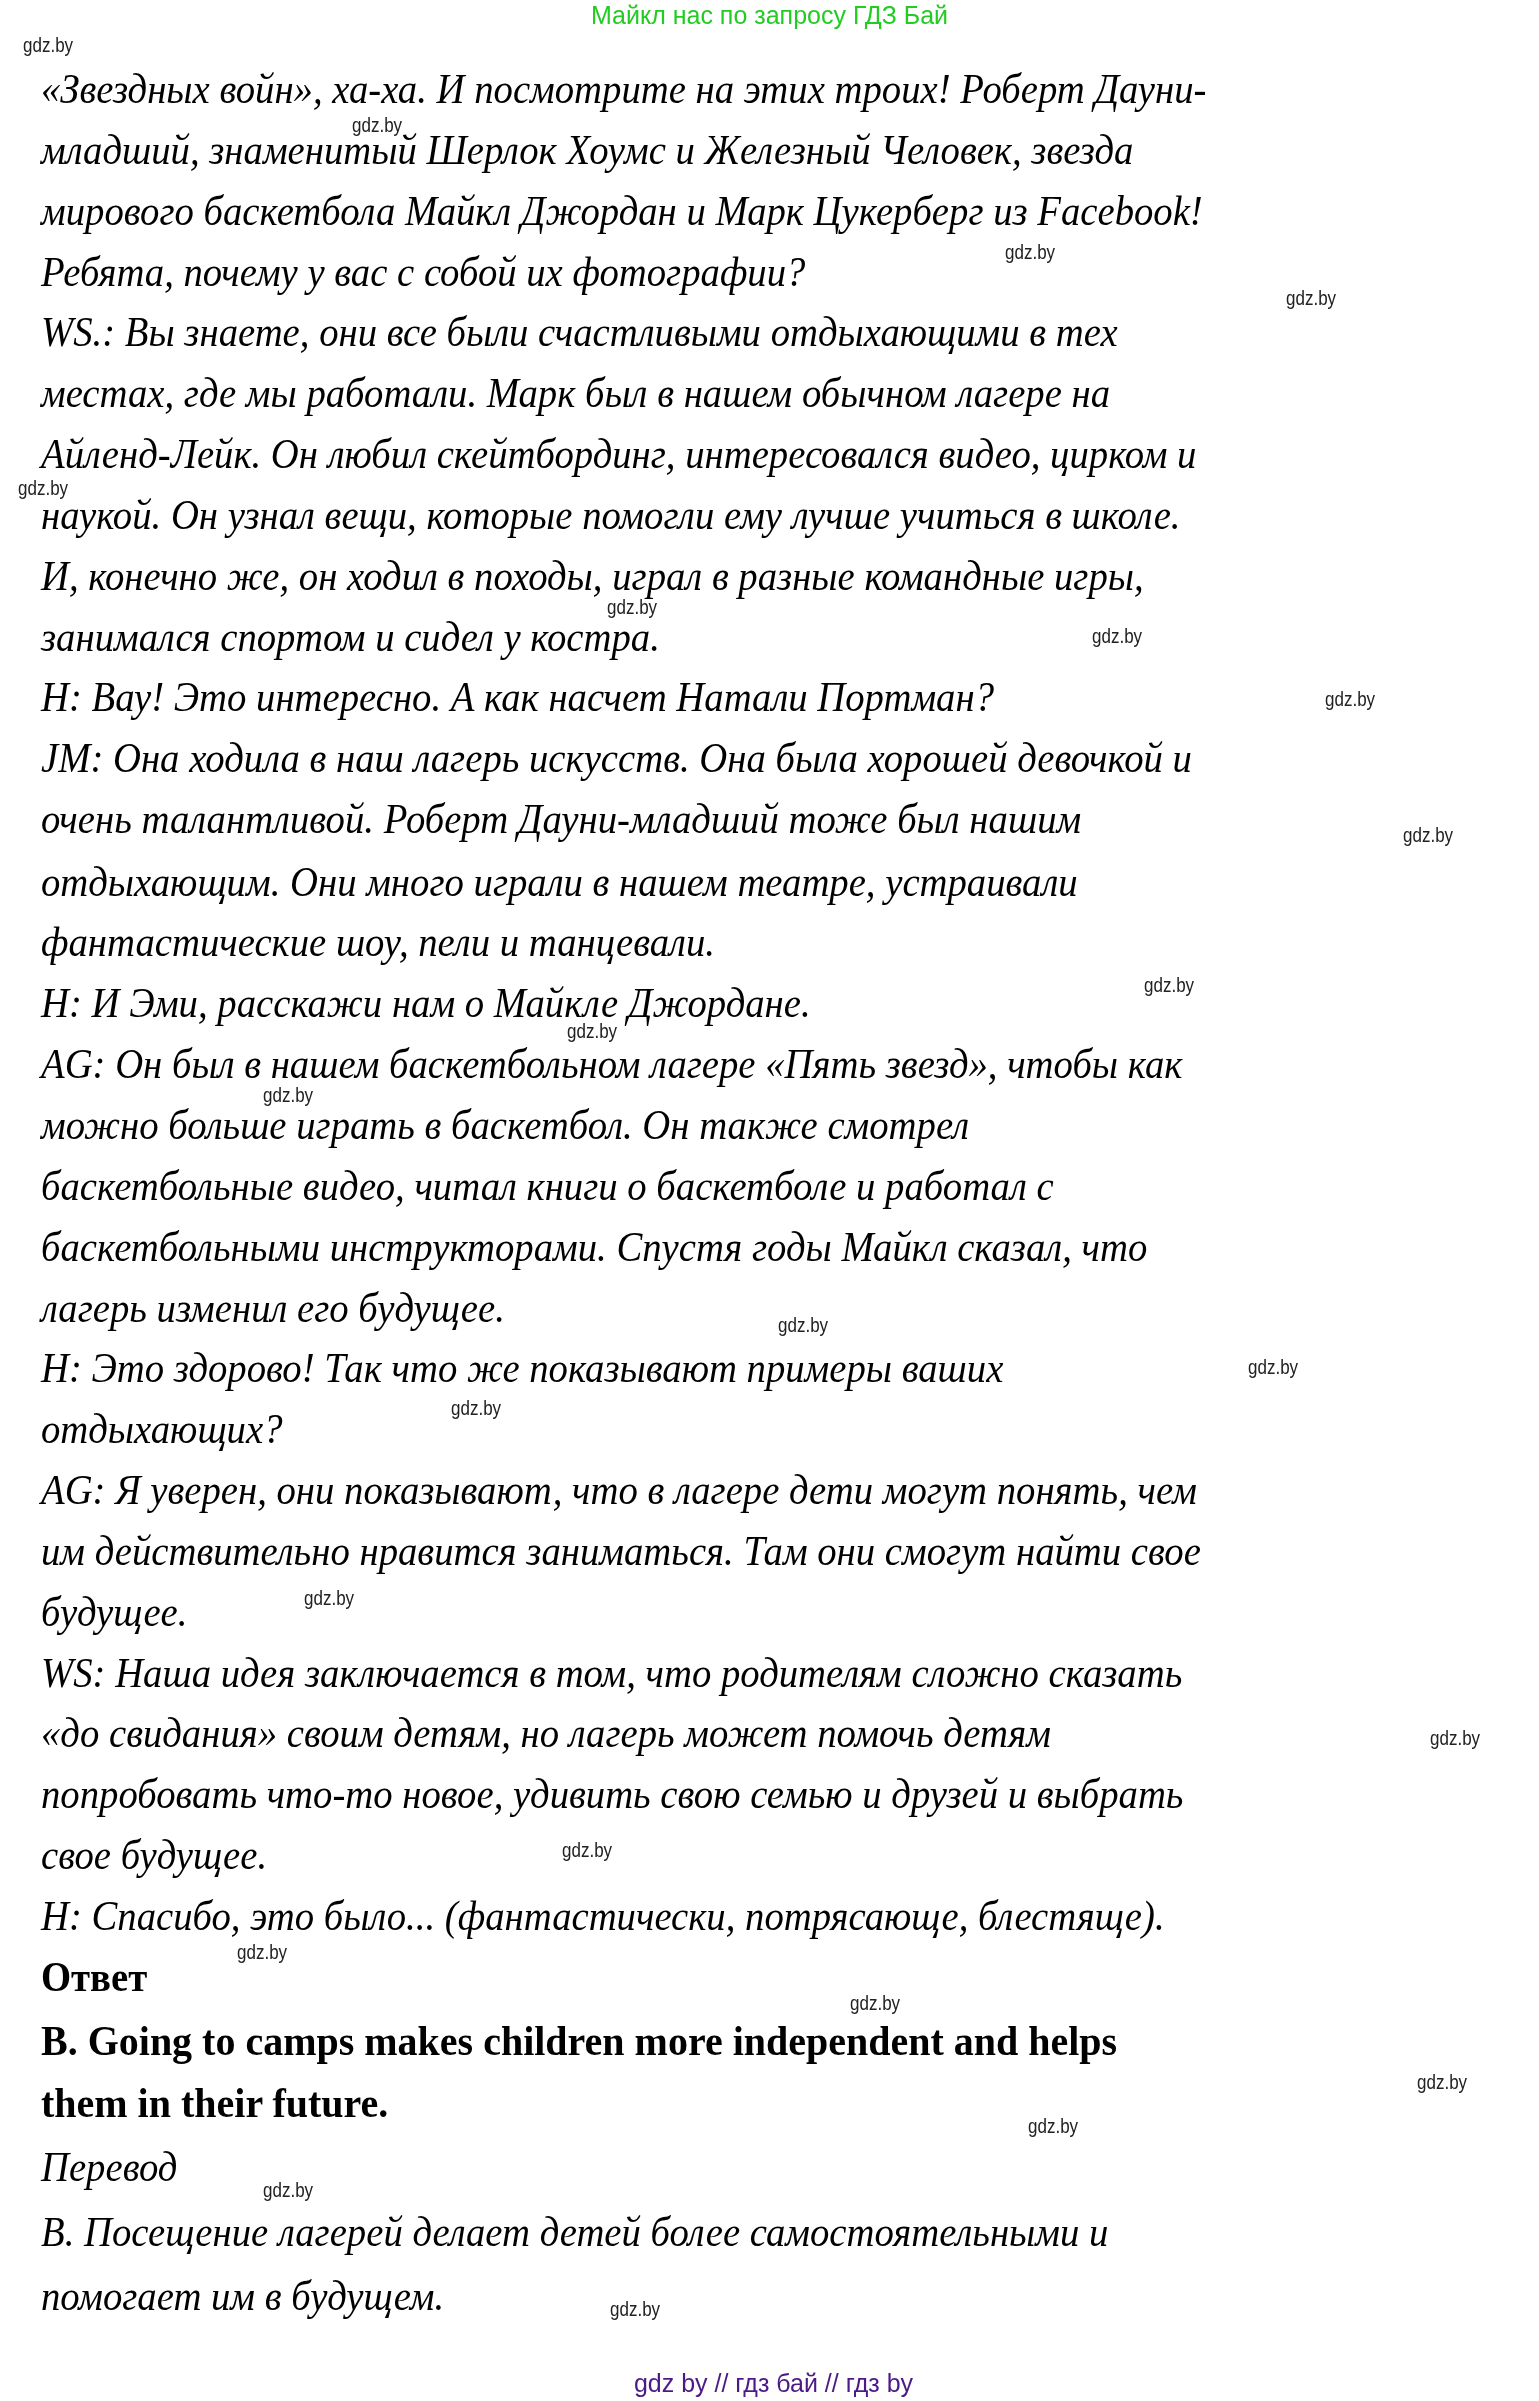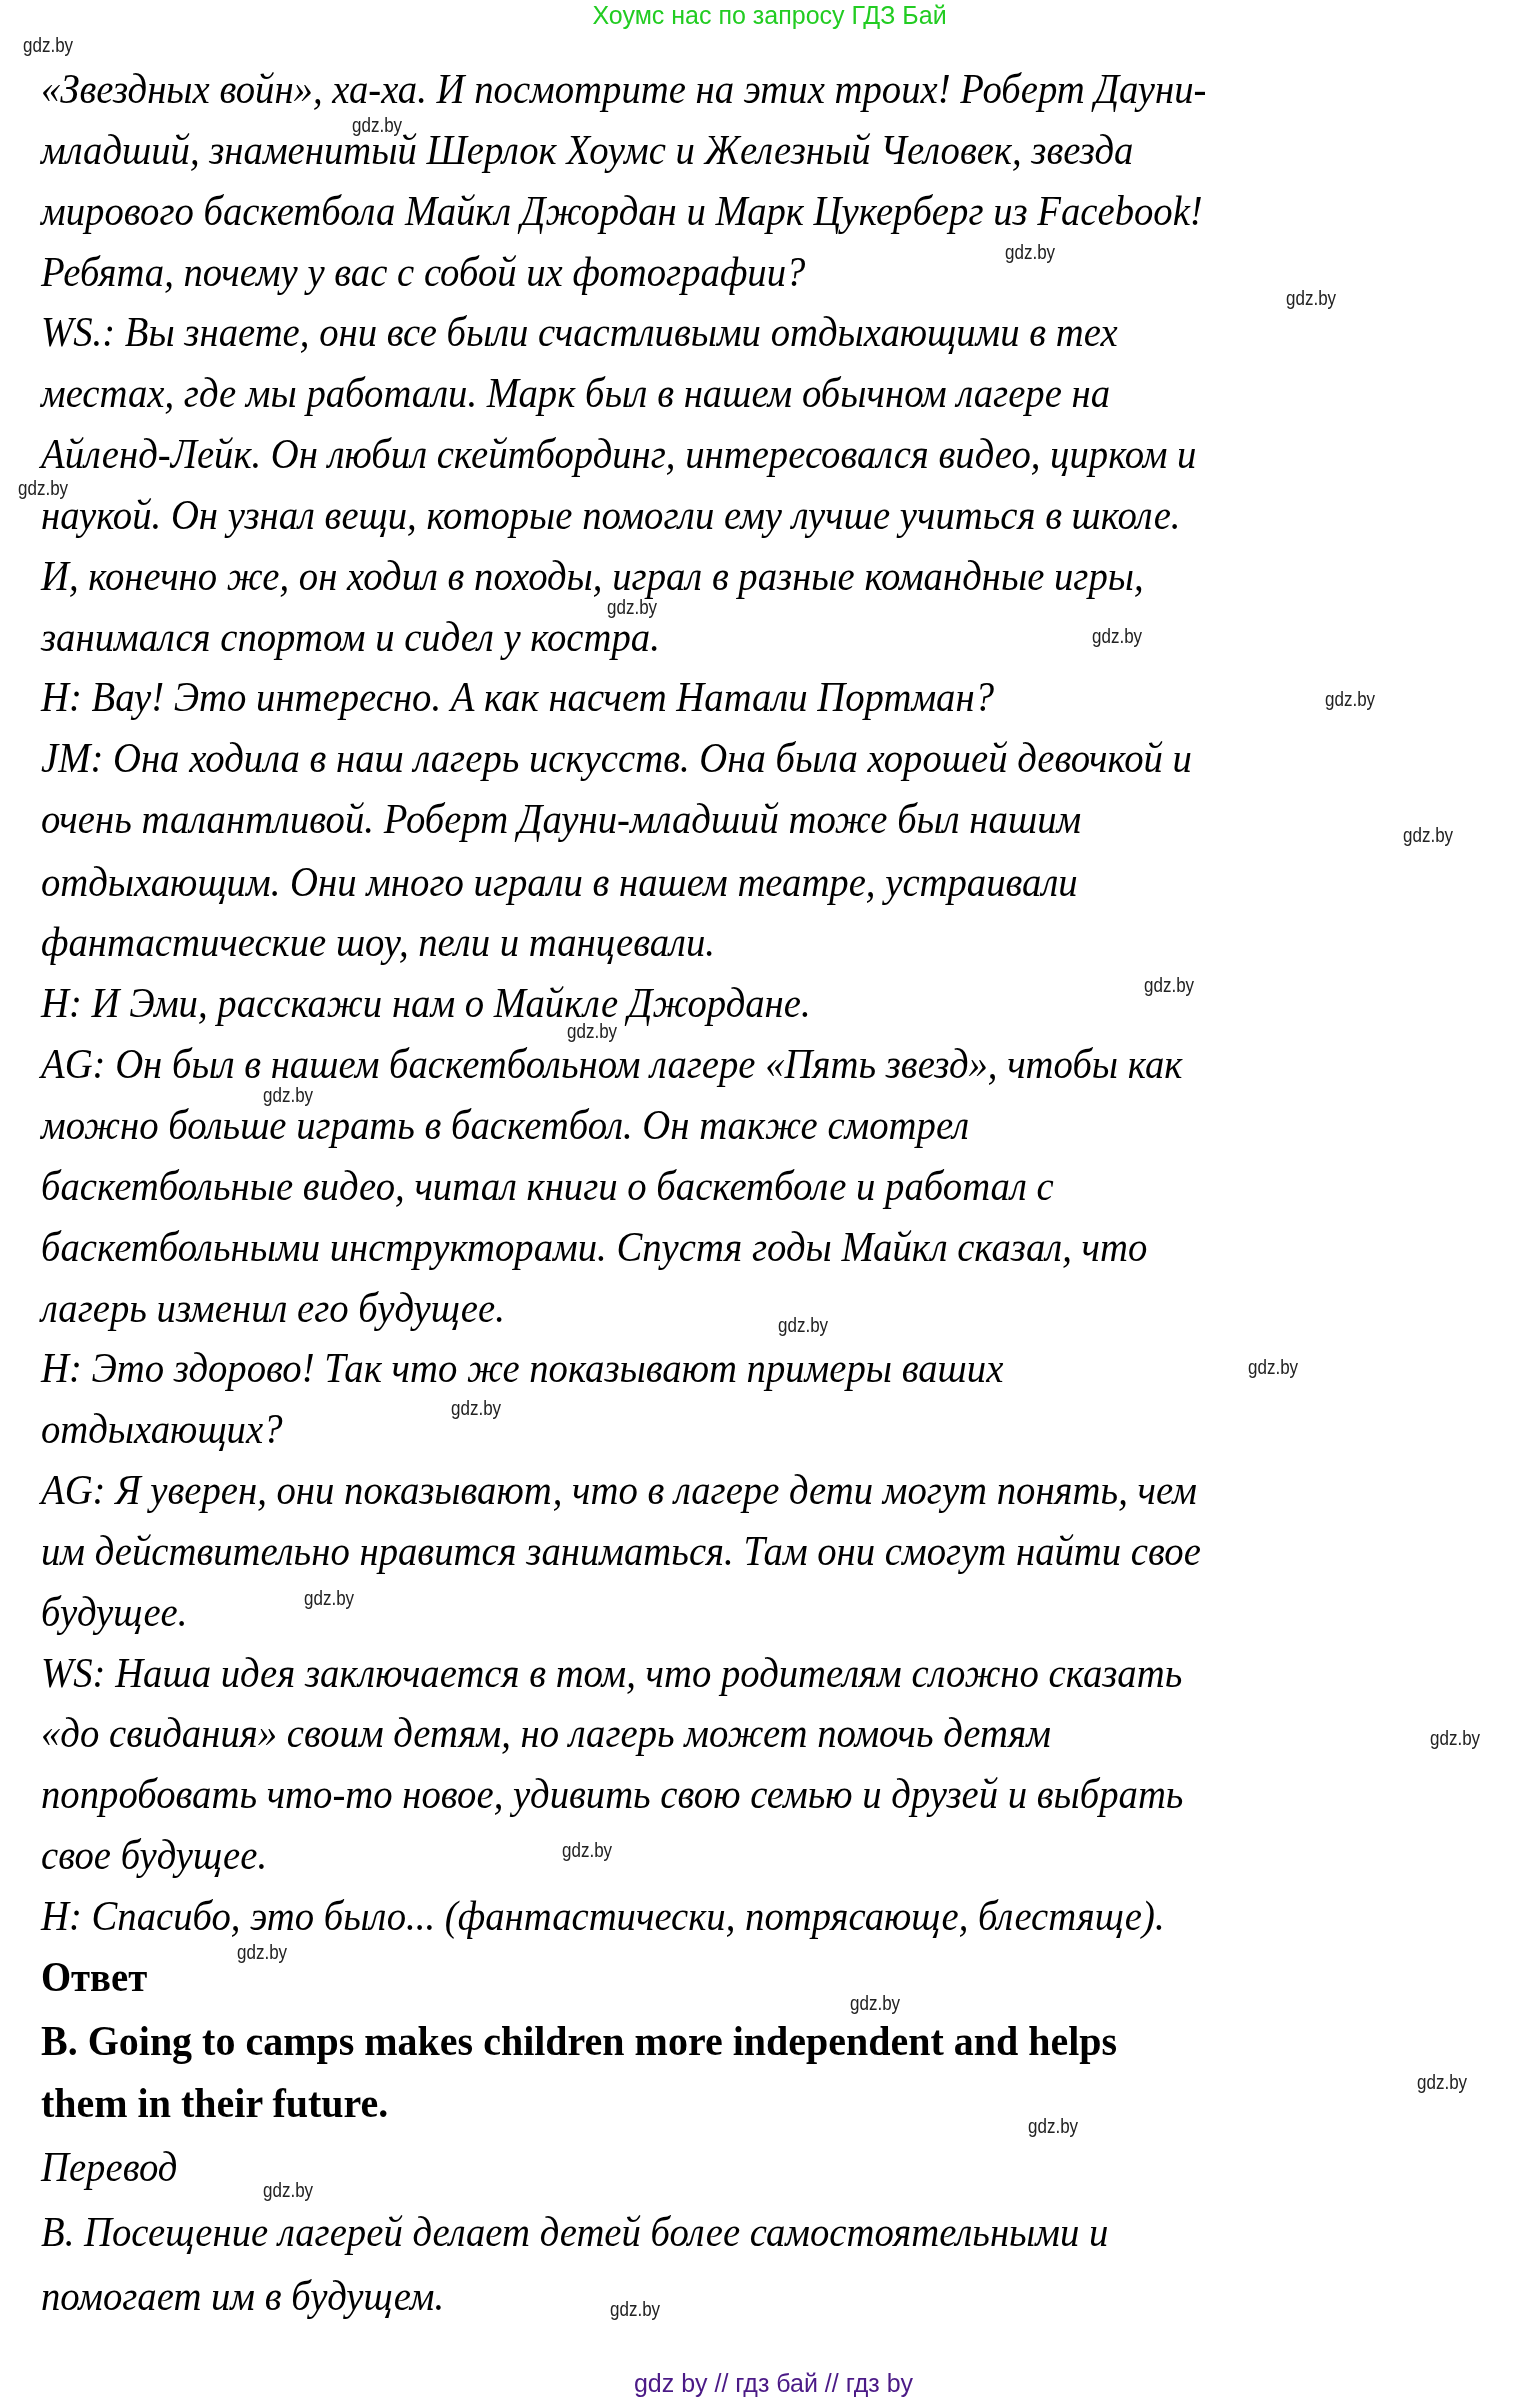--- a/index.html
+++ b/index.html
@@ -11,21 +11,21 @@
   .line { position: absolute; left: 41px; white-space: nowrap;
           font-family: "Liberation Serif", serif; font-style: italic; font-size: 43px;
           line-height: 49px; color: #000; transform-origin: left center; transform: scaleX(0.9); }
   .line.bold { font-style: normal; font-weight: bold; }
   .wm { position: absolute; font-family: "Liberation Sans", sans-serif; font-size: 20px;
         color: #222; line-height: 21.4px; transform: scaleX(0.85); transform-origin: left top; }
 </style>
 </head>
 <body>
 
-<div class="hdr">Хоумс нас по запросу ГДЗ Бай</div>
+<div class="hdr">Майкл нас по запросу ГДЗ Бай</div>
 
 <div class="wm" style="left:23px;top:35px">gdz.by</div>
 <div class="wm" style="left:352px;top:115px">gdz.by</div>
 <div class="wm" style="left:1005px;top:242px">gdz.by</div>
 <div class="wm" style="left:1286px;top:288px">gdz.by</div>
 <div class="wm" style="left:18px;top:478px">gdz.by</div>
 <div class="wm" style="left:607px;top:597px">gdz.by</div>
 <div class="wm" style="left:1092px;top:626px">gdz.by</div>
 <div class="wm" style="left:1325px;top:689px">gdz.by</div>
 <div class="wm" style="left:1403px;top:825px">gdz.by</div>

